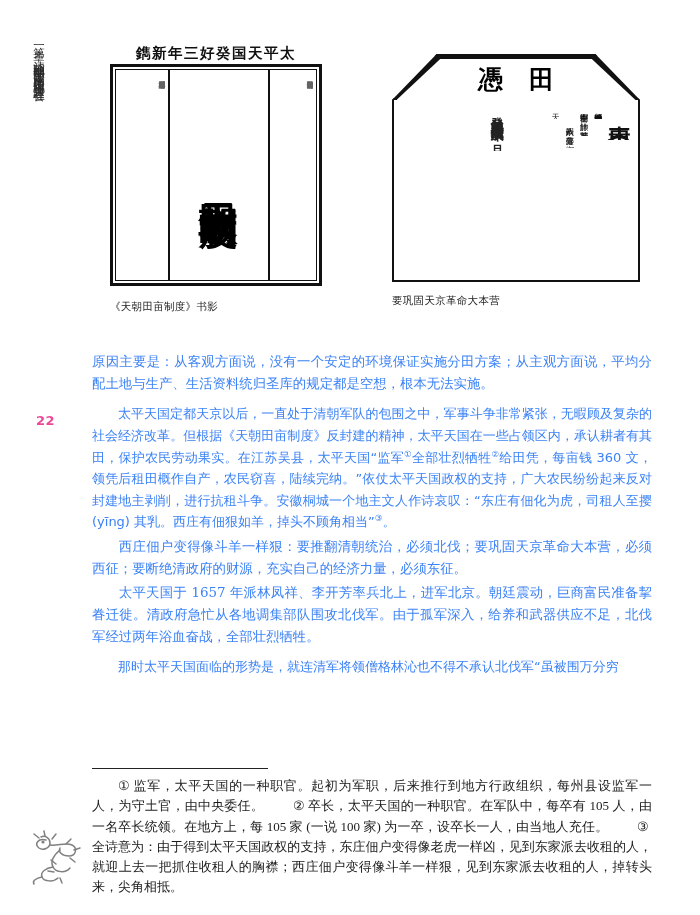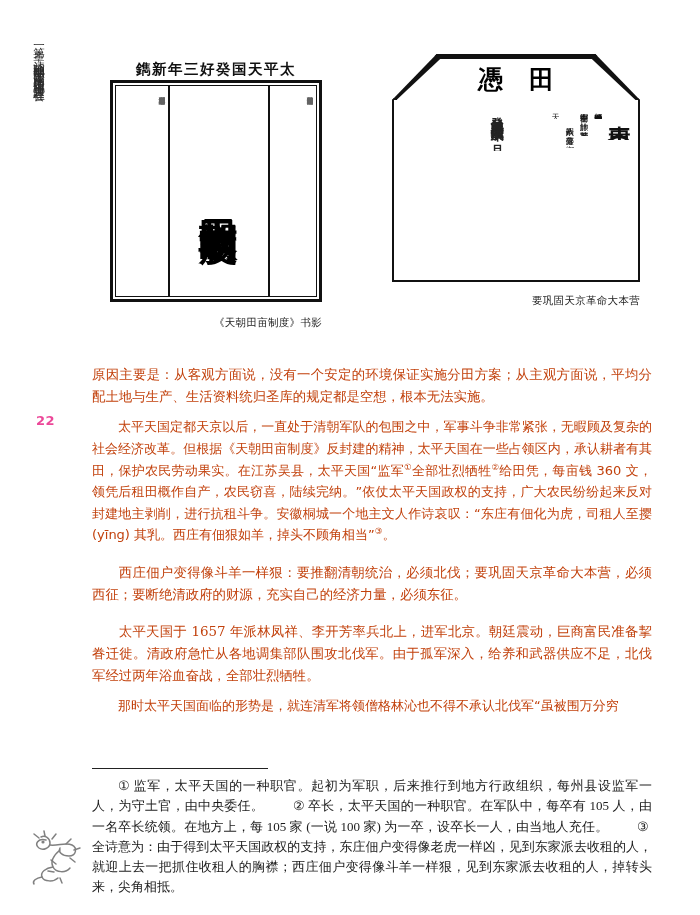--- a/index.html
+++ b/index.html
@@ -52,21 +52,21 @@
   #figures {
     position: absolute;
     left: 92px;
     top: 44px;
     width: 560px;
     height: 300px;
   }
   .figure { position: absolute; }
 
   
-  #figure-book { left: 18px; top: 18px; width: 212px; }
+  #figure-book { left: 18px; top: 2px; width: 212px; }
   .book-banner {
     text-align: center;
     font-size: 14.5px;
     font-weight: 700;
     letter-spacing: 1.5px;
     color: #111;
     font-family: "DejaVu Serif", "Liberation Serif", serif;
     line-height: 1;
     margin-bottom: 3px;
     white-space: nowrap;
@@ -181,21 +181,21 @@
   .cert-col.c-title { font-size: 23px; font-weight: 700; letter-spacing: 2px; }
   .cert-col.c-body  { font-size: 8.2px; letter-spacing: .2px; }
   .cert-col.c-body2 { font-size: 8.2px; letter-spacing: .2px; margin-top: 14px; }
   .cert-col.c-small { font-size: 7.6px; margin-top: 26px; opacity: .9; }
   .cert-col.c-seal  {
     font-size: 13px; font-weight: 700; letter-spacing: 1px;
     margin-left: auto; opacity: .92;
   }
 
   .fig-caption {
-    text-align: right;
+    text-align: left;
     font-size: 10.5px;
     color: #222;
     margin-top: 12px;
     font-family: Liberation Mono, monospace;
     letter-spacing: .3px;
   }
   #figure-book .fig-caption { margin-top: 14px; }
   #figure-cert .fig-caption { margin-top: 12px; }
 
   
@@ -203,22 +203,22 @@
     position: absolute;
     left: 92px;
     top: 348px;
     width: 560px;
   }
   .para {
     font-size: 13.4px;
     line-height: 1.62;
     text-align: justify;
     text-justify: inter-ideograph;
-    margin: 16px 0 2px 0;
-    color: #c2410c;
+    margin: 3px 0 2px 0;
+    color: #3b82f6;
     font-family: "DejaVu Serif", "Liberation Serif", serif;
   }
   .para.indent { text-indent: 2em; }
   .para.kai {
     font-family: "DejaVu Sans", "Liberation Sans", sans-serif;
     font-size: 13px;
     line-height: 1.66;
   }
   .para.gap { margin-top: 9px; }
   .inline-head {

